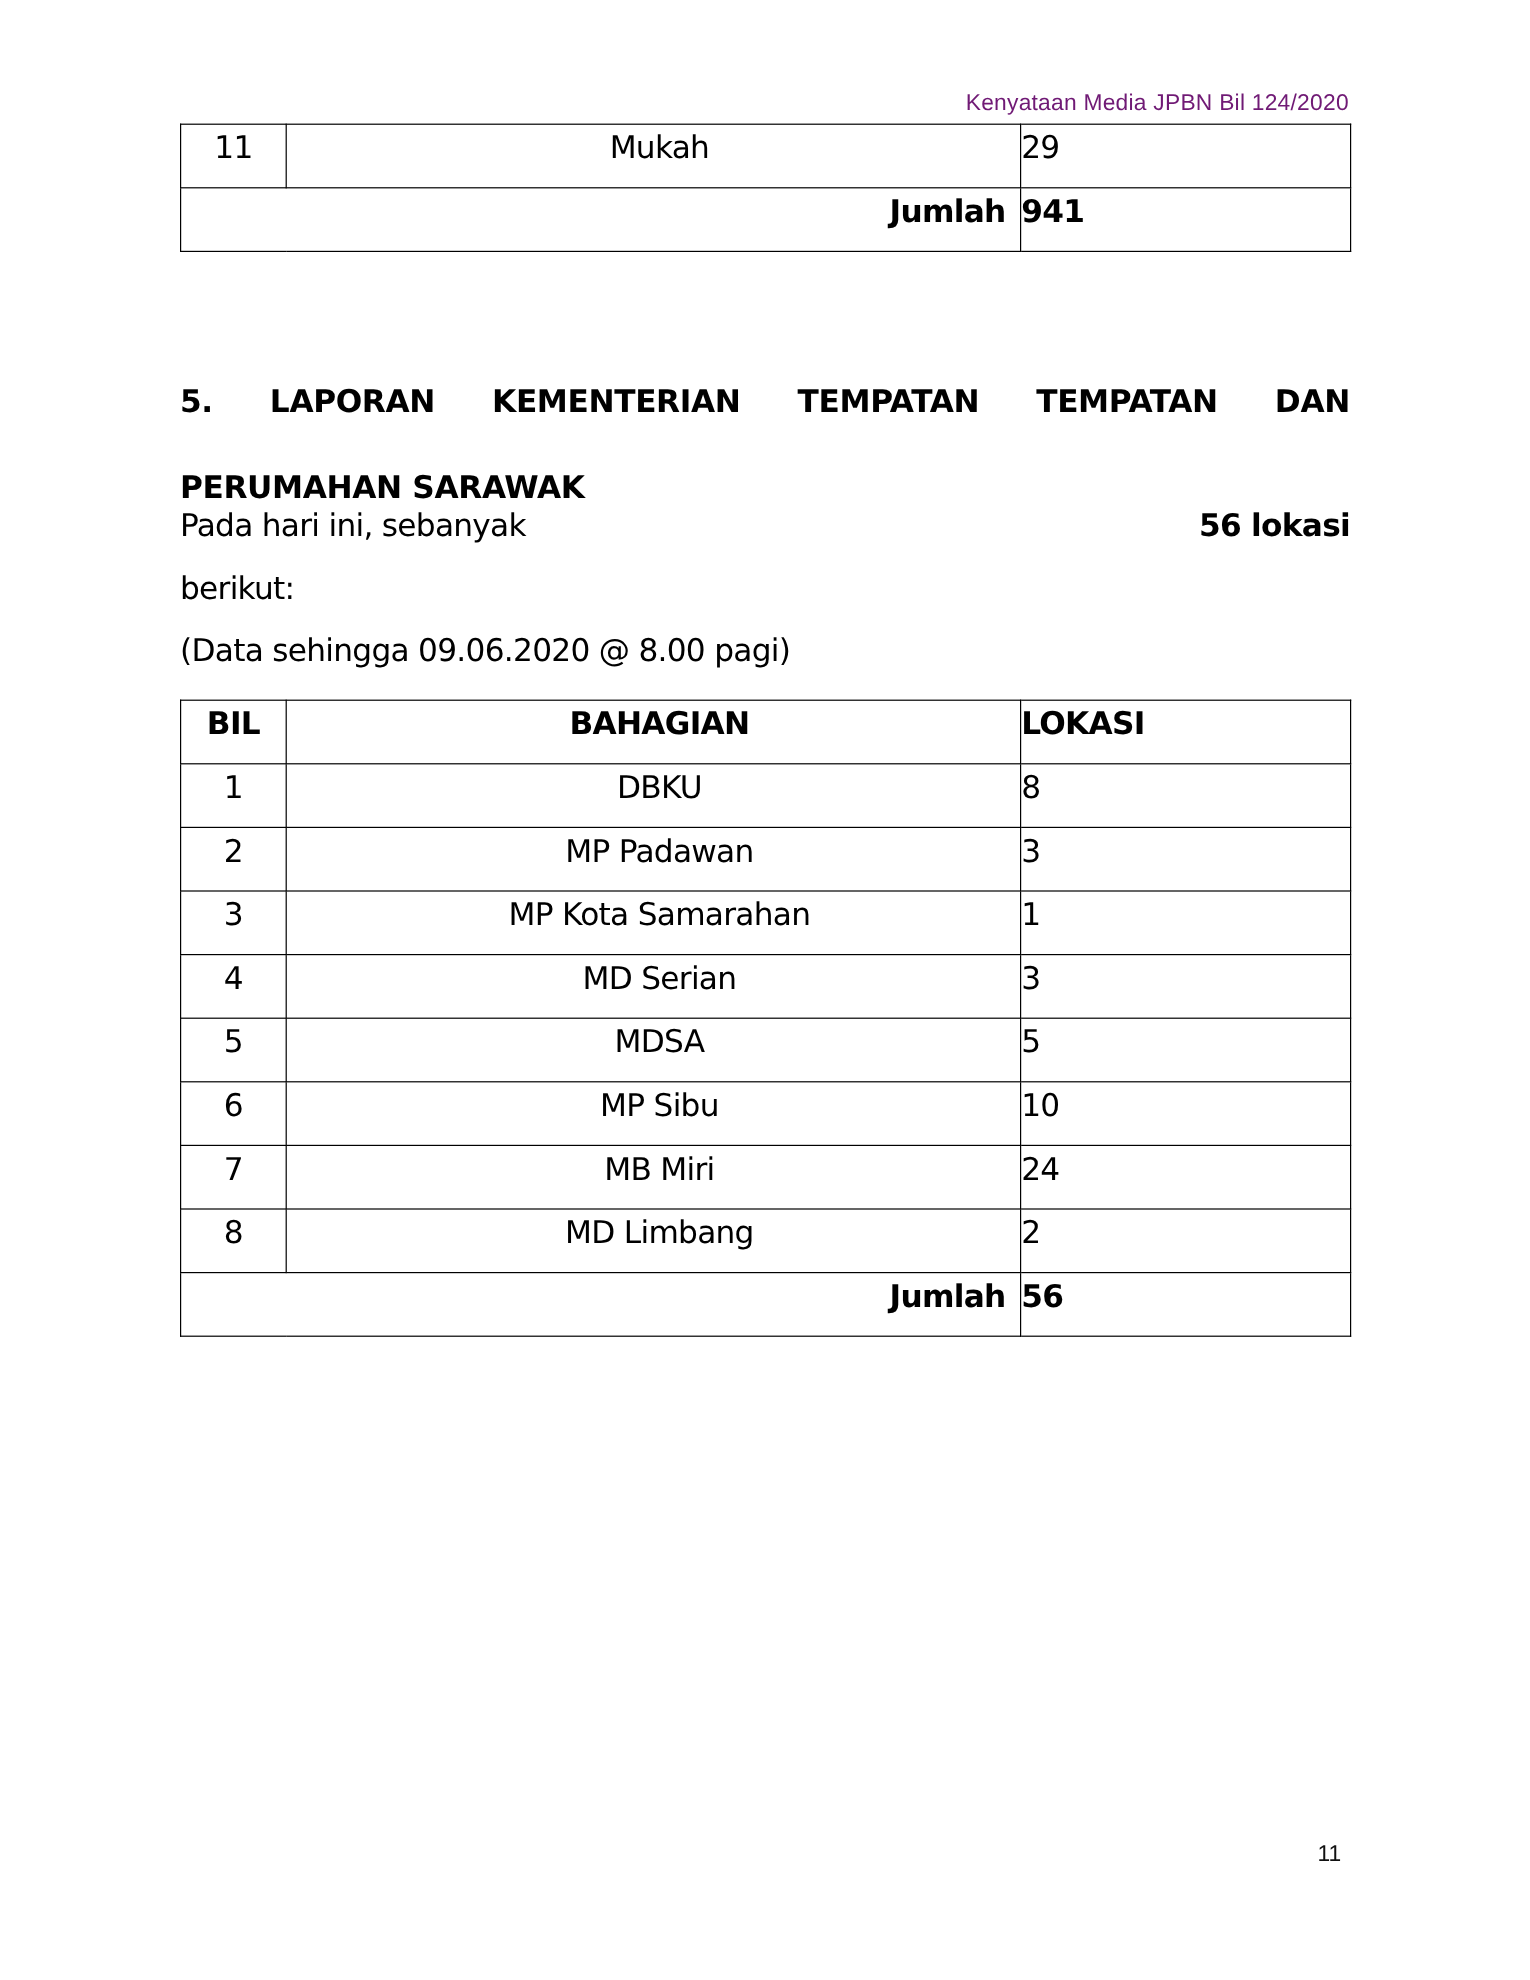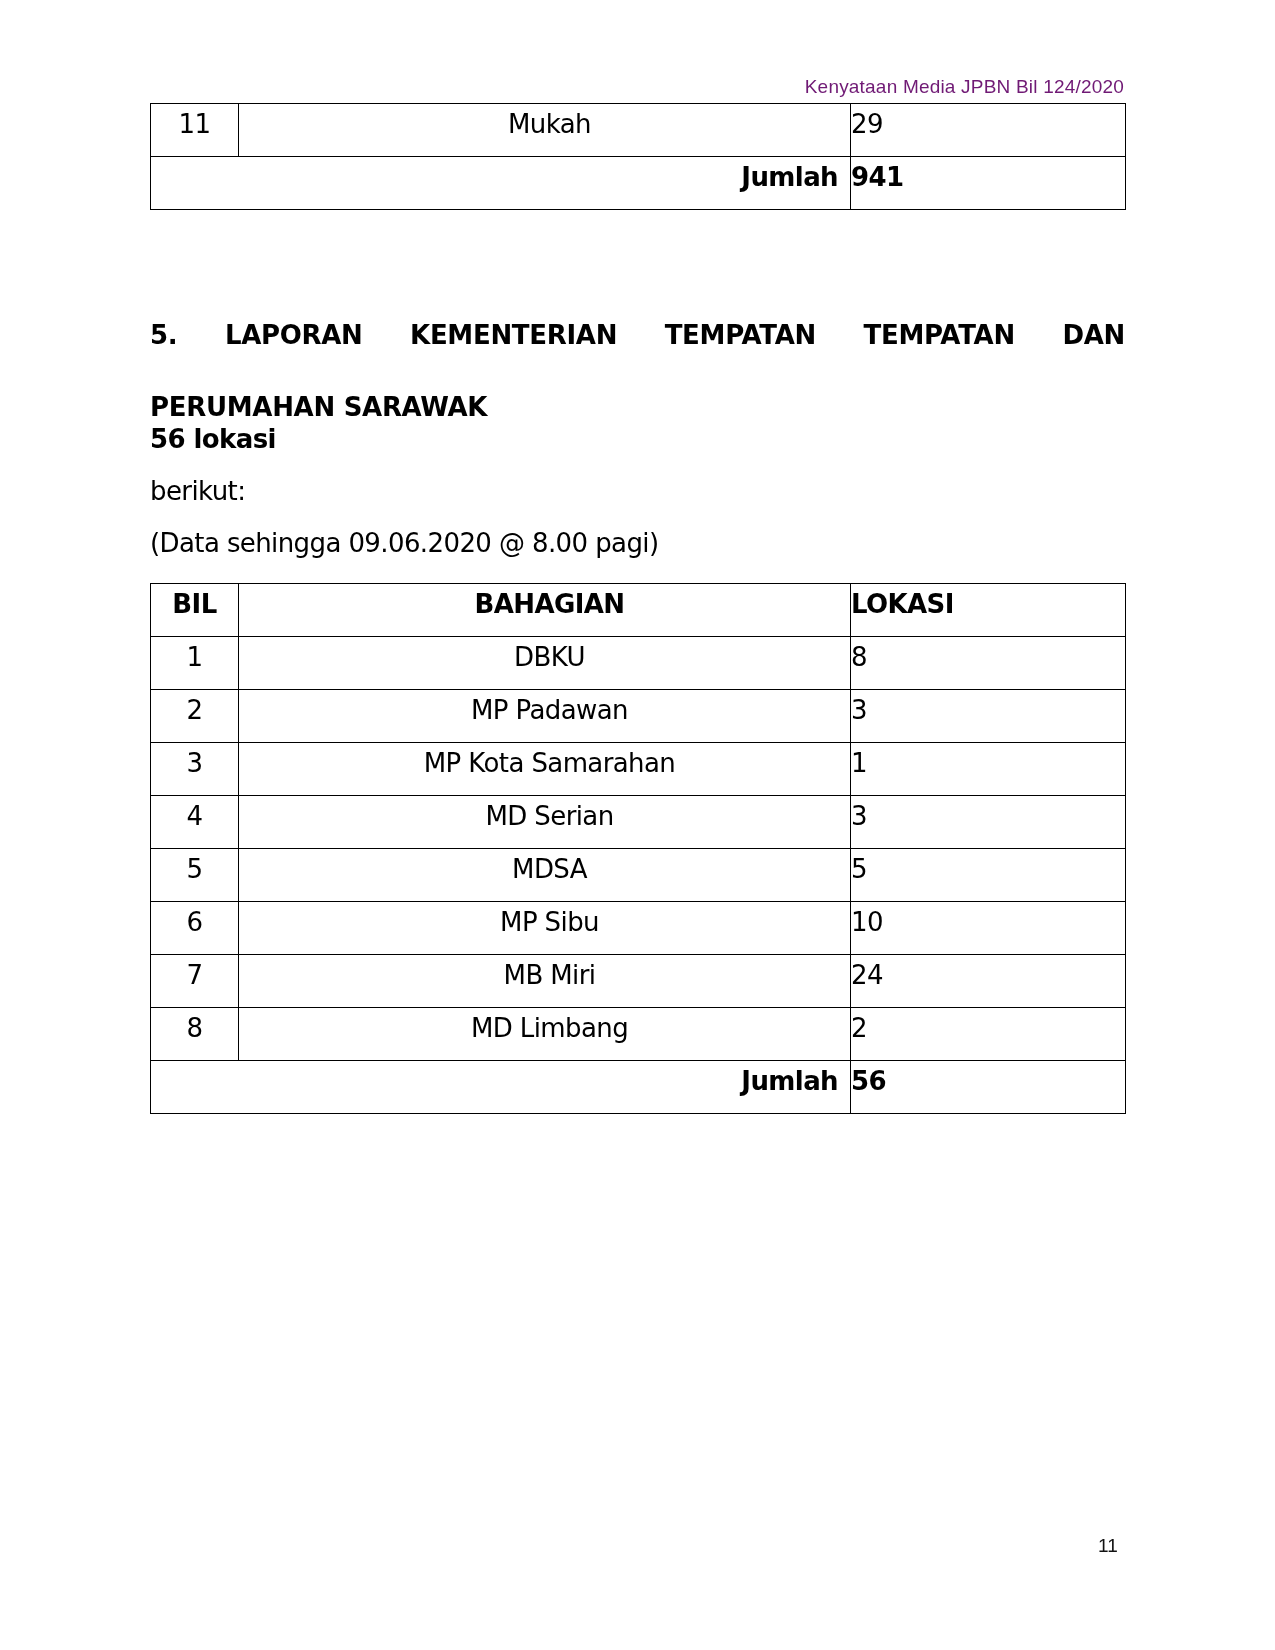--- a/index.html
+++ b/index.html
@@ -78,20 +78,21 @@
   <span>5.</span>
   <span>LAPORAN</span>
   <span>KEMENTERIAN</span>
   <span>TEMPATAN</span>
   <span>TEMPATAN</span>
   <span>DAN</span>
 </div>
 <div class="heading heading-line2">PERUMAHAN SARAWAK</div>
 
 <div class="para para-line1">
+  <span>Pada hari ini, sebanyak</span>
   <b>56 lokasi</b>
 </div>
 <div class="para para-line2">berikut:</div>
 <div class="para para-line3">(Data sehingga 09.06.2020 @ 8.00 pagi)</div>
 
 <table class="data-table" id="t2">
   <colgroup>
       <col style="width:88px">
       <col style="width:612px">
       <col style="width:275px">

